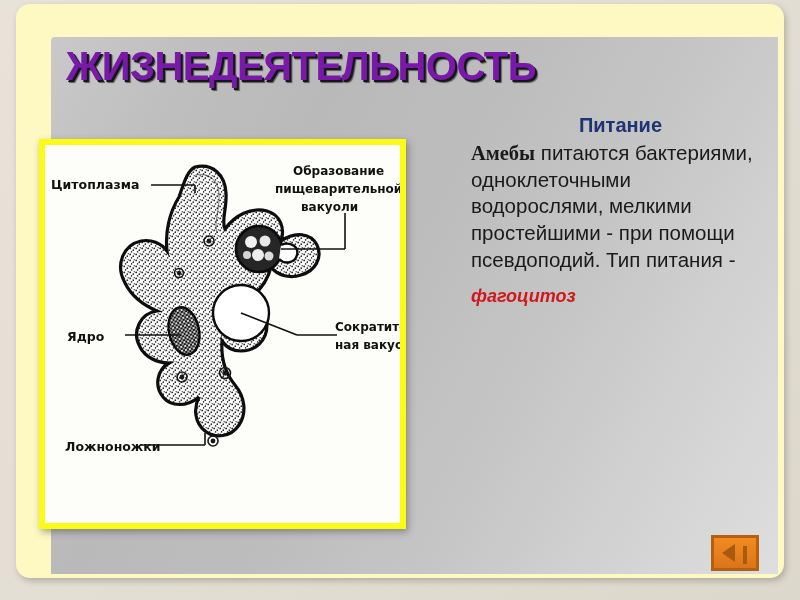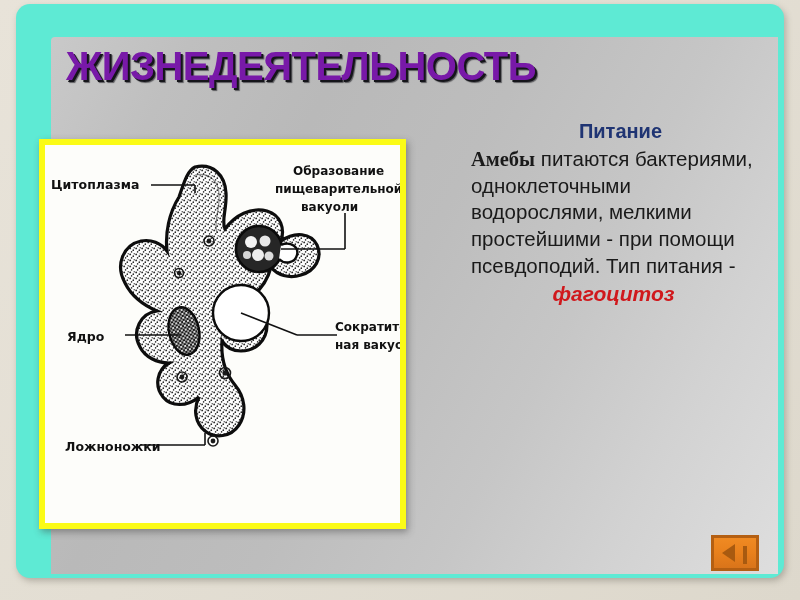--- a/index.html
+++ b/index.html
@@ -23,21 +23,21 @@
     background: linear-gradient(135deg, #e8e3d9 0%, #e3ded3 50%, #ddd8cc 100%);
   }
 
   
   .slide-card {
     position: absolute;
     left: 16px;
     top: 4px;
     width: 768px;
     height: 574px;
-    background: #5eead4;
+    background: #fef9c3;
     border-radius: 14px;
     box-shadow: 2px 3px 6px rgba(120,115,105,0.45);
     padding-left: 24px;
   }
 
   
   .content-panel {
     position: absolute;
     left: 35px;
     top: 33px;
@@ -93,21 +93,21 @@
     font-size: 12.5px;
     font-weight: bold;
     fill: #111111;
   }
   .dlabel-sm { font-size: 12px; }
 
   
   .text-column {
     position: absolute;
     left: 455px;
-    top: 116px;
+    top: 110px;
     width: 285px;
   }
   .text-heading {
     font-size: 20px;
     font-weight: bold;
     color: #1f3473;
     text-align: center;
     padding-left: 14px;
     margin-bottom: 3px;
   }
@@ -115,23 +115,22 @@
     font-size: 20.5px;
     line-height: 1.30;
     color: #1a1a1a;
   }
   .body-copy .lead-in { font-weight: bold; font-family: Liberation Serif, serif; }
   .term-highlight {
     display: block;
     color: #d0181c;
     font-weight: bold;
     font-style: italic;
-    font-size: 21px;
-    margin-top: 1px;
-    text-align: center;
+    font-size: 18px;
+    margin-top: 12px;
   }
 
   
   .nav-back-button {
     position: absolute;
     left: 695px;
     top: 531px;
     width: 48px;
     height: 36px;
     background: linear-gradient(180deg, #f08a22 0%, #e8801c 50%, #d9741a 100%);

